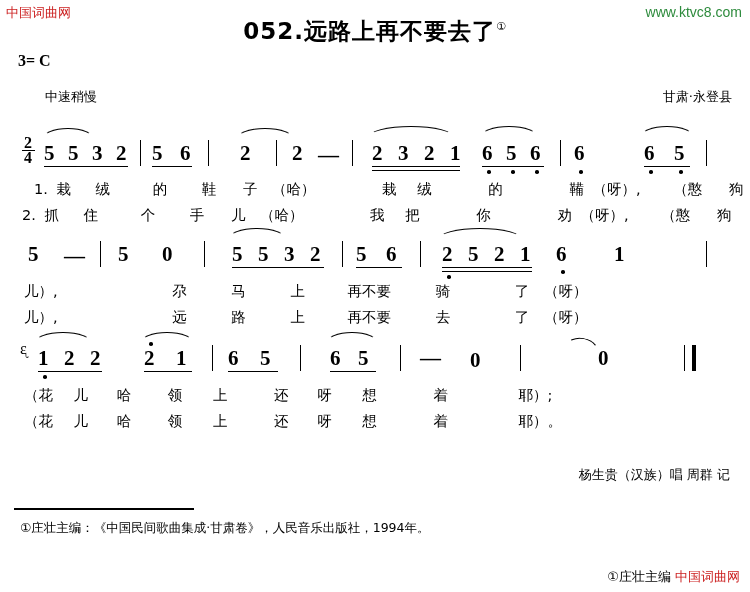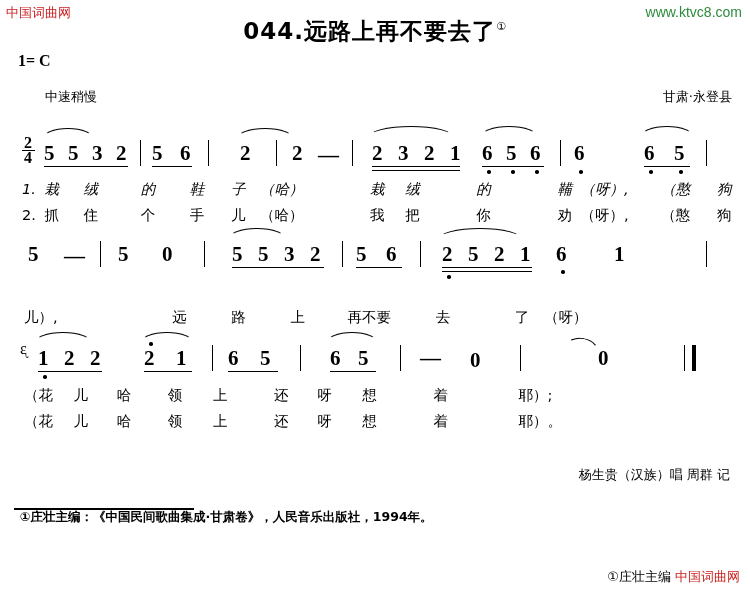--- a/index.html
+++ b/index.html
@@ -102,21 +102,21 @@
     width: 180px;
     height: 0;
     border-top: 2px solid #000;
   }
   .footnote {
     position: absolute;
     left: 20px;
     font-size: 12.5px;
     white-space: nowrap;
   }
-  .fn1 { top: 509px; font-weight: bold; }
+  .fn1 { top: 520px; }
   .fn2 { top: 545px; }
   .src-line {
     position: absolute;
     right: 10px;
     top: 568px;
     font-size: 13px;
     white-space: nowrap;
   }
   .src-line .src-red {
     color: #cc2222;
@@ -202,23 +202,23 @@
 </style>
 </head>
 <body>
 
 <div class="page">
 
   <div class="wm-left">中国词曲网</div>
   <div class="wm-right">www.ktvc8.com</div>
 
   <div class="title">
-    <span>044.远路上再不要去了</span><span class="sup">①</span>
+    <span>052.远路上再不要去了</span><span class="sup">①</span>
   </div>
-  <div class="keysig">1= C</div>
+  <div class="keysig">3= C</div>
   <div class="tempo">中速稍慢</div>
   <div class="region">甘肃·永登县</div>
 
   <div class="staff">
 
     <div class="time-sig" style="left:20px; top:136px; width:16px;">
       <div>2</div>
       <div style="border-top:1.4px solid #000; width:13px; margin:0 auto;"></div>
       <div>4</div>
     </div>
@@ -264,21 +264,21 @@
     <div class="nt" style="left:574px; top:143px;">6</div>
     <div class="dot" style="left:579px; top:170px;"></div>
     <div class="slur" style="left:640px; top:126px; width:52px;"></div>
     <div class="nt" style="left:644px; top:143px;">6</div>
     <div class="nt" style="left:674px; top:143px;">5</div>
     <div class="beam" style="left:644px; top:166px; width:46px;"></div>
     <div class="dot" style="left:649px; top:170px;"></div>
     <div class="dot" style="left:679px; top:170px;"></div>
     <div class="bar" style="left:706px; top:140px; height:26px;"></div>
 
-    <div class="lyric" style="left:22px; top:180px;font-style:italic;">
+    <div class="lyric" style="left:34px; top:180px;">
       <span>1.</span>
       <span style="margin-left:4px;">栽</span>
       <span style="margin-left:20px;">绒</span>
       <span style="margin-left:38px;">的</span>
       <span style="margin-left:30px;">鞋</span>
       <span style="margin-left:22px;">子</span>
       <span style="margin-left:10px;">（哈）</span>
       <span style="margin-left:62px;">栽</span>
       <span style="margin-left:16px;">绒</span>
       <span style="margin-left:52px;">的</span>
@@ -331,20 +331,30 @@
     <div class="nt" style="left:520px; top:244px;">1</div>
     <div class="beam" style="left:442px; top:267px; width:90px;"></div>
     <div class="beam2" style="left:442px; top:271px; width:90px;"></div>
     <div class="dot" style="left:447px; top:275px;"></div>
 
     <div class="nt" style="left:556px; top:244px;">6</div>
     <div class="dot" style="left:561px; top:270px;"></div>
     <div class="nt" style="left:614px; top:244px;">1</div>
     <div class="bar" style="left:706px; top:241px; height:26px;"></div>
 
+    <div class="lyric" style="left:24px; top:282px;">
+      <span>儿）,</span>
+      <span style="margin-left:110px;">尕</span>
+      <span style="margin-left:40px;">马</span>
+      <span style="margin-left:40px;">上</span>
+      <span style="margin-left:38px;">再不要</span>
+      <span style="margin-left:40px;">骑</span>
+      <span style="margin-left:60px;">了</span>
+      <span style="margin-left:10px;">（呀）</span>
+    </div>
     <div class="lyric" style="left:24px; top:308px;">
       <span>儿）,</span>
       <span style="margin-left:110px;">远</span>
       <span style="margin-left:40px;">路</span>
       <span style="margin-left:40px;">上</span>
       <span style="margin-left:38px;">再不要</span>
       <span style="margin-left:40px;">去</span>
       <span style="margin-left:60px;">了</span>
       <span style="margin-left:10px;">（呀）</span>
     </div>

